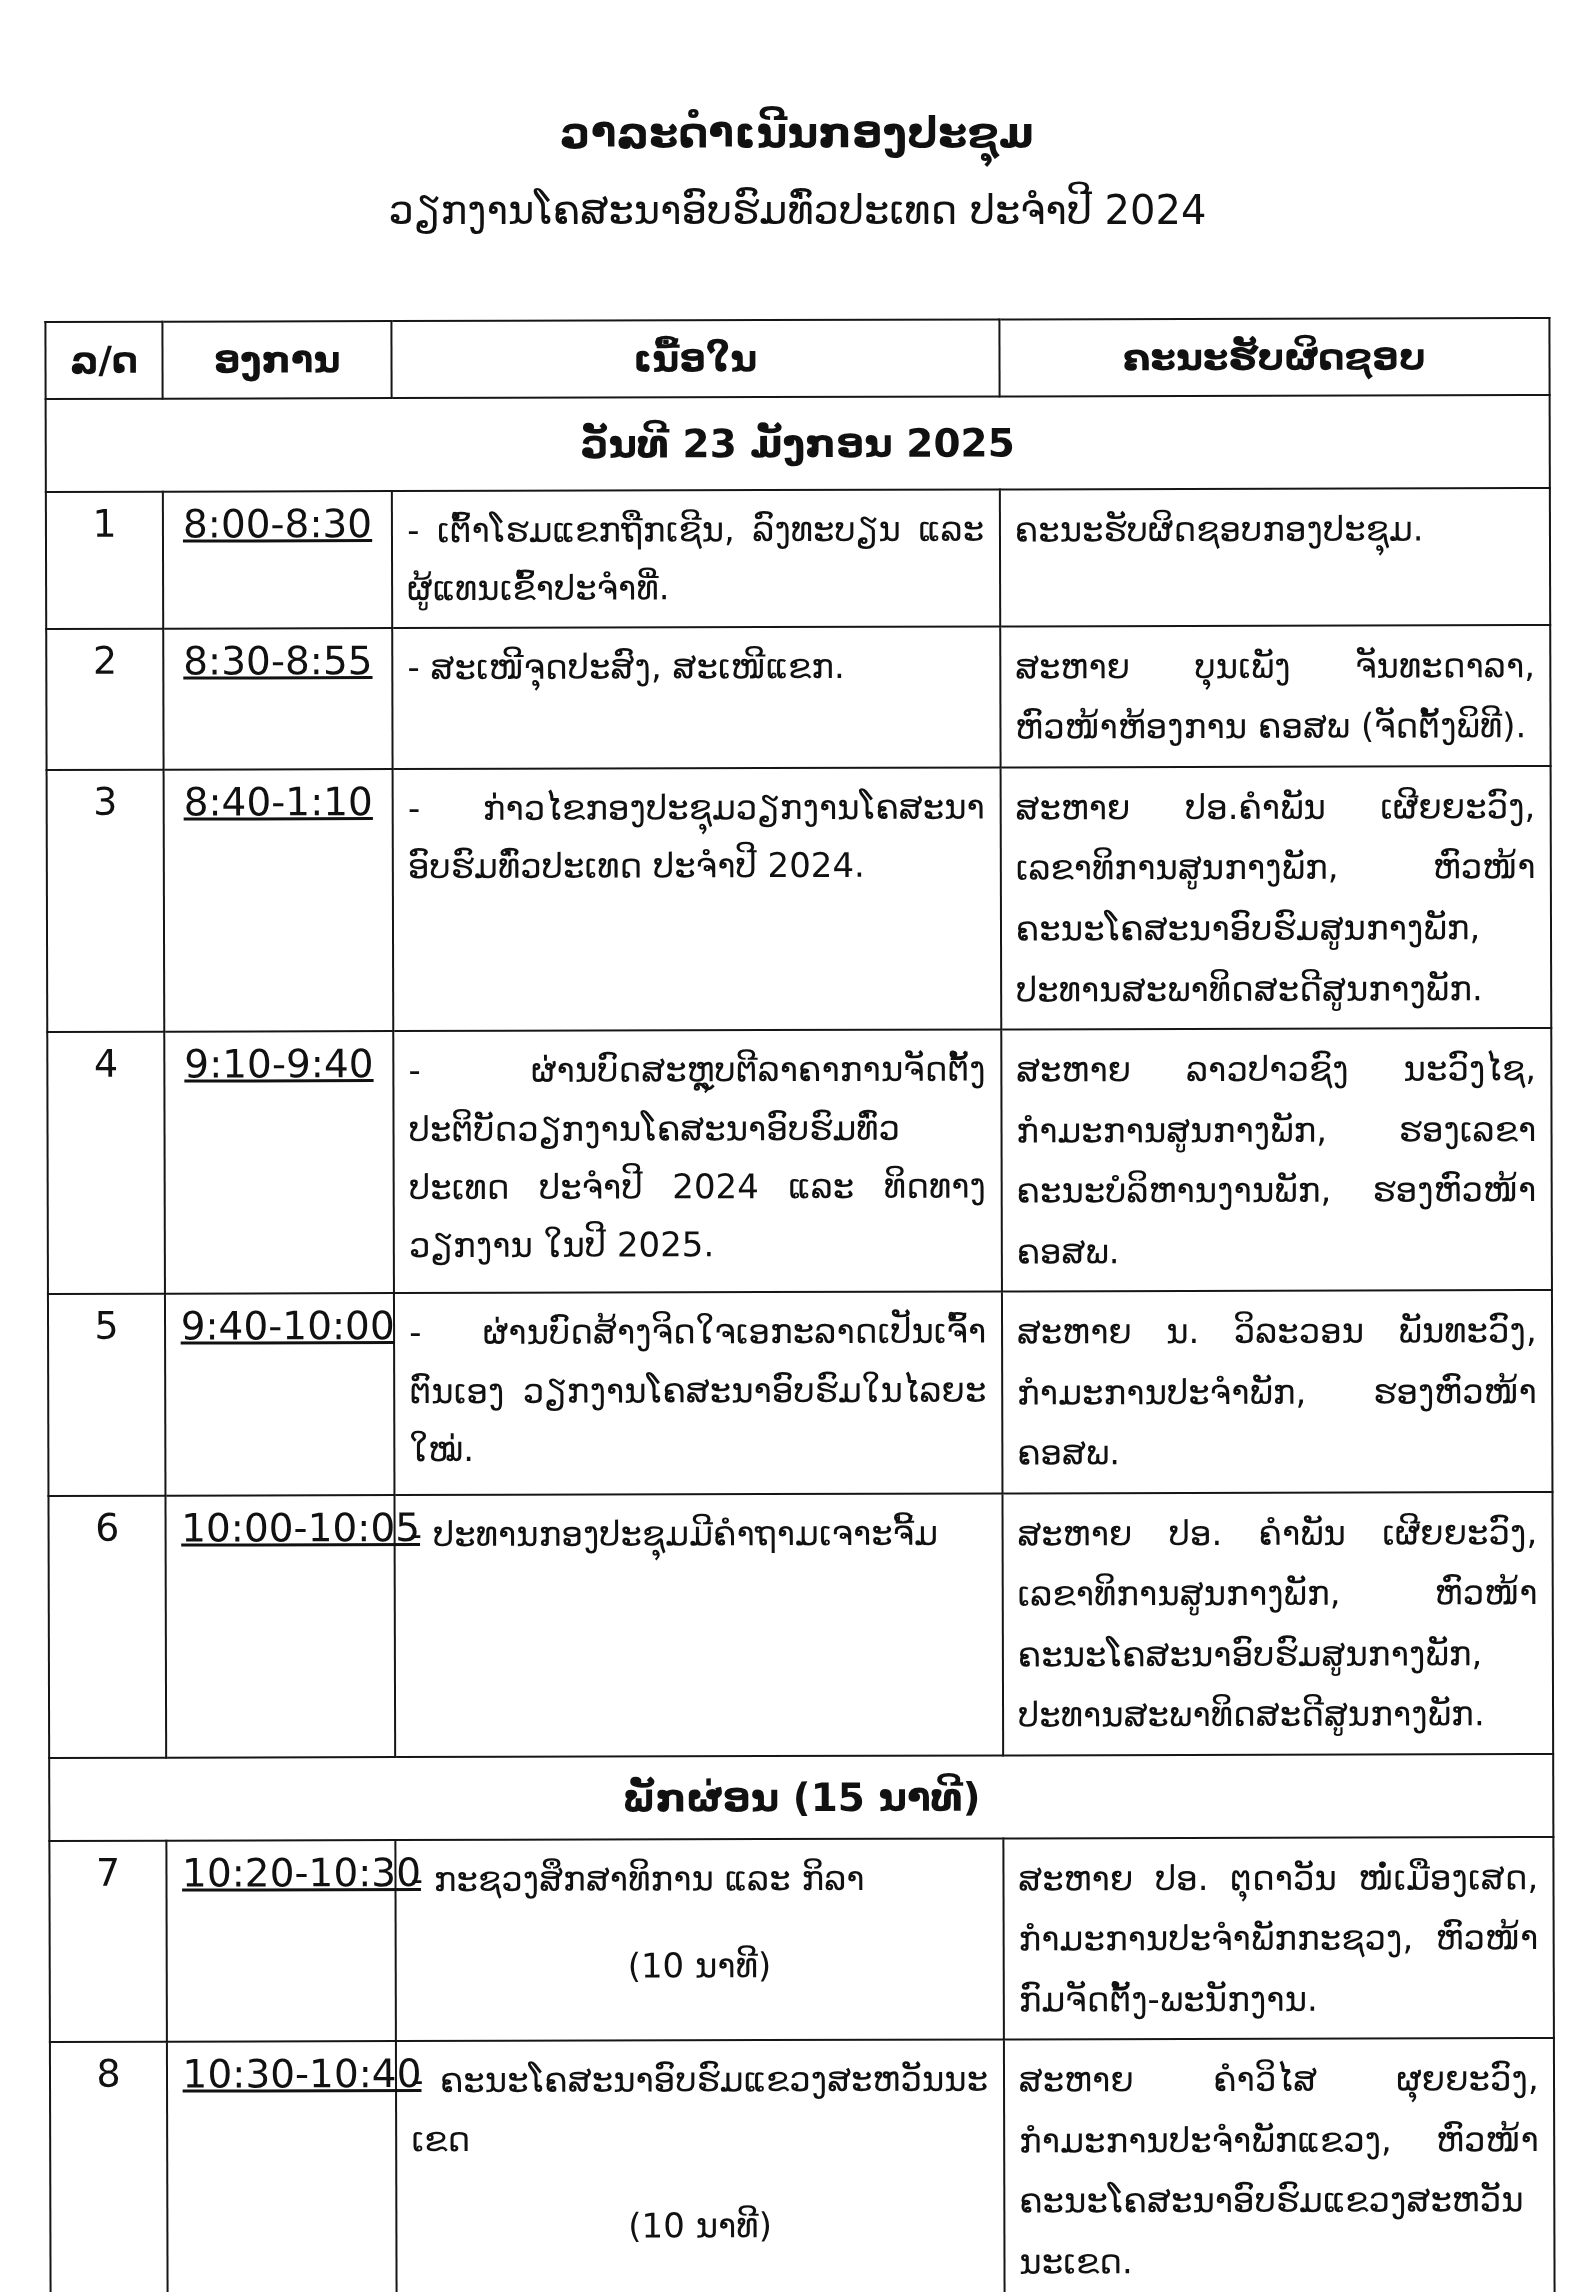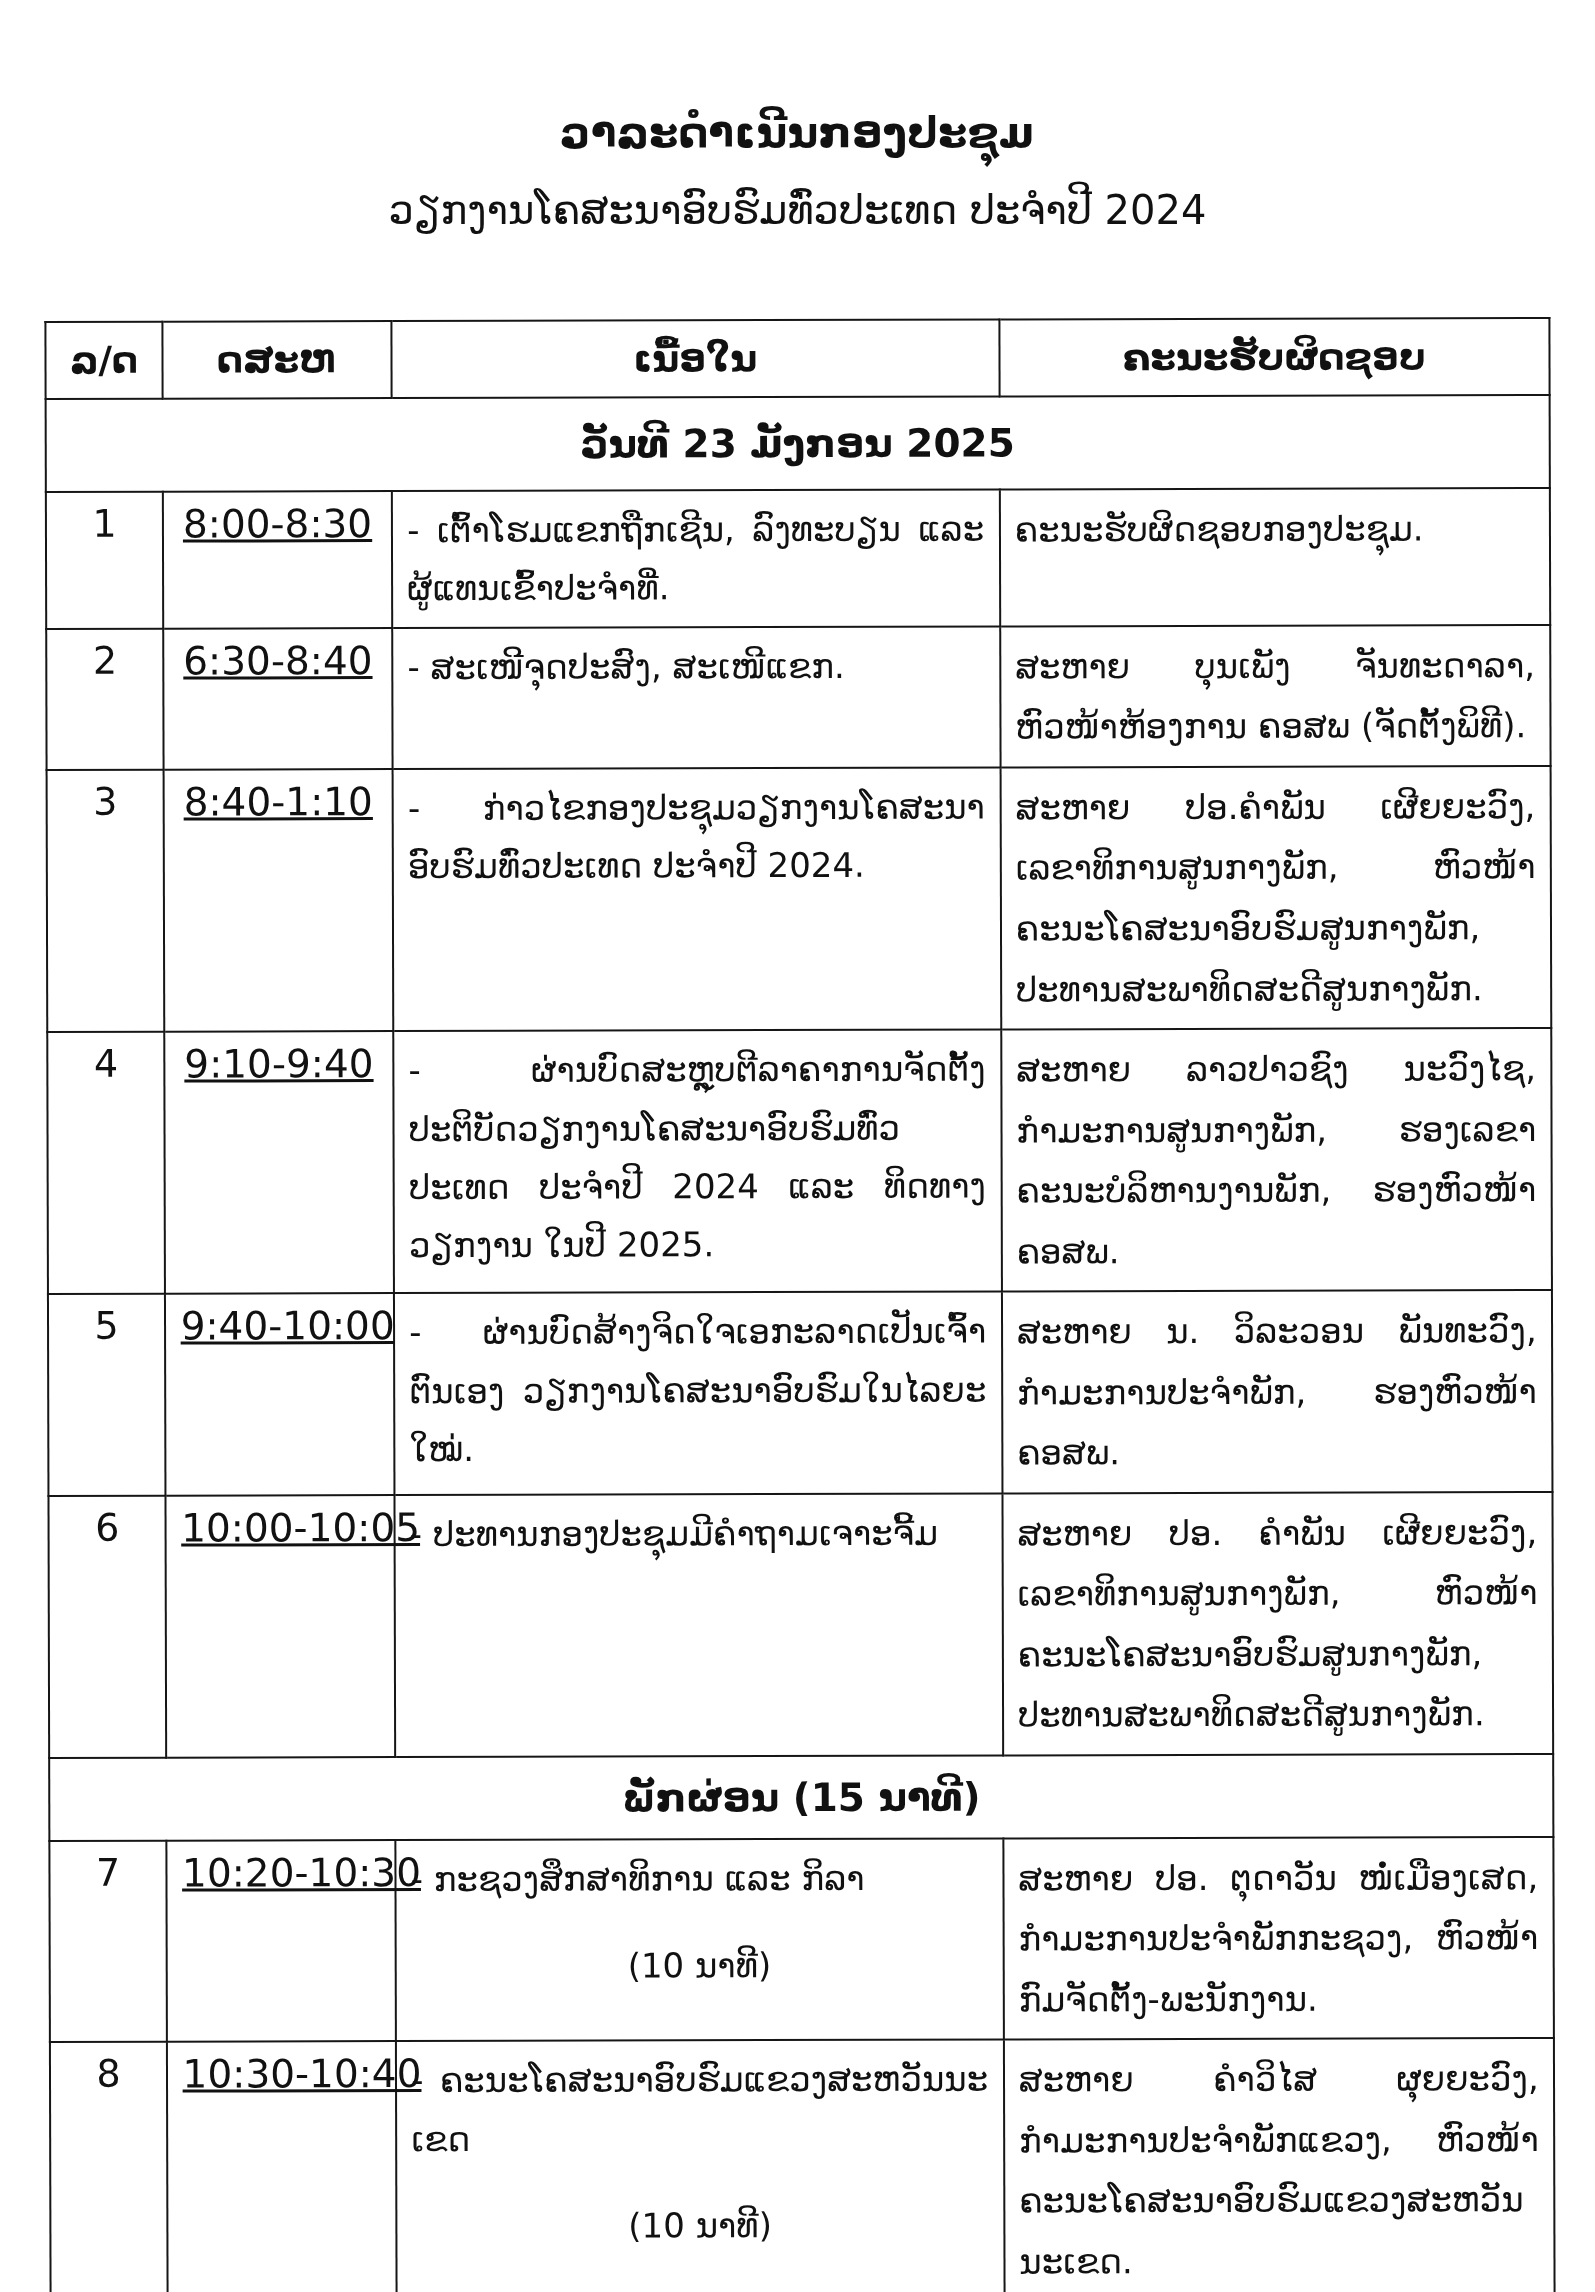--- a/index.html
+++ b/index.html
@@ -121,40 +121,40 @@
     <table class="agenda">
       <colgroup>
         <col class="c-no">
           <col class="c-time">
           <col class="c-cont">
           <col class="c-resp">
       </colgroup>
       <thead>
         <tr>
           <th>ລ/ດ</th>
-          <th>ດສະຫ</th>
+          <th>ອງການ</th>
           <th>ເນື້ອໃນ</th>
           <th>ຄະນະຮັບຜິດຊອບ</th>
         </tr>
       </thead>
       <tbody id="agenda-body">
           <tr class="section-header">
             <td colspan="4">ວັນທີ 23 ມັງກອນ 2025</td>
           </tr>
           <tr>
             <td class="cell-no">1</td>
             <td class="cell-time">8:00-8:30</td>
             <td class="cell-content">
               <div>- ເຕົ້າໂຮມແຂກຖືກເຊີນ, ລົງທະບຽນ ແລະ ຜູ້ແທນເຂົ້າປະຈຳທີ່.</div>
             </td>
             <td class="cell-resp">ຄະນະຮັບຜິດຊອບກອງປະຊຸມ.</td>
           </tr>
           <tr>
             <td class="cell-no">2</td>
-            <td class="cell-time">6:30-8:40</td>
+            <td class="cell-time">8:30-8:55</td>
             <td class="cell-content">
               <div>- ສະເໜີຈຸດປະສົງ, ສະເໜີແຂກ.</div>
             </td>
             <td class="cell-resp">ສະຫາຍ ບຸນເພັງ ຈັນທະດາລາ, ຫົວໜ້າຫ້ອງການ ຄອສພ (ຈັດຕັ້ງພິທີ).</td>
           </tr>
           <tr>
             <td class="cell-no">3</td>
             <td class="cell-time">8:40-1:10</td>
             <td class="cell-content">
               <div>- ກ່າວໄຂກອງປະຊຸມວຽກງານໂຄສະນາອົບຮົມທົ່ວປະເທດ ປະຈຳປີ 2024.</div>

